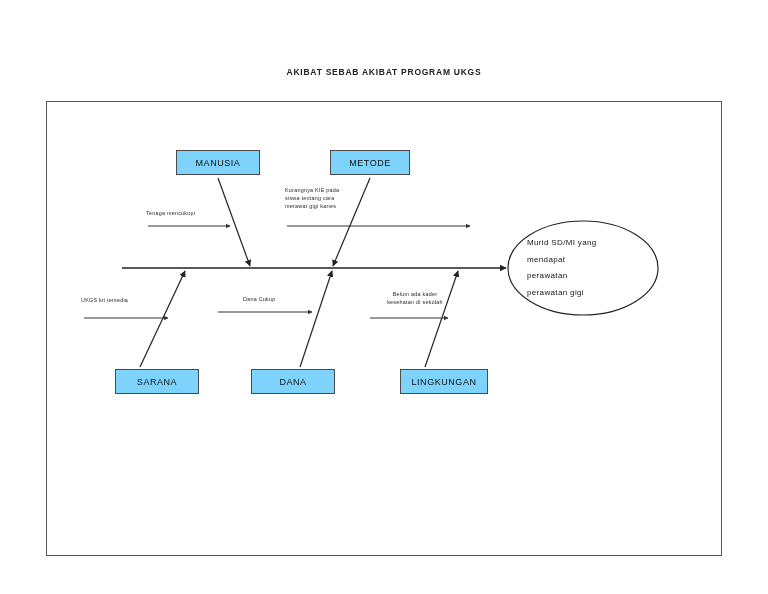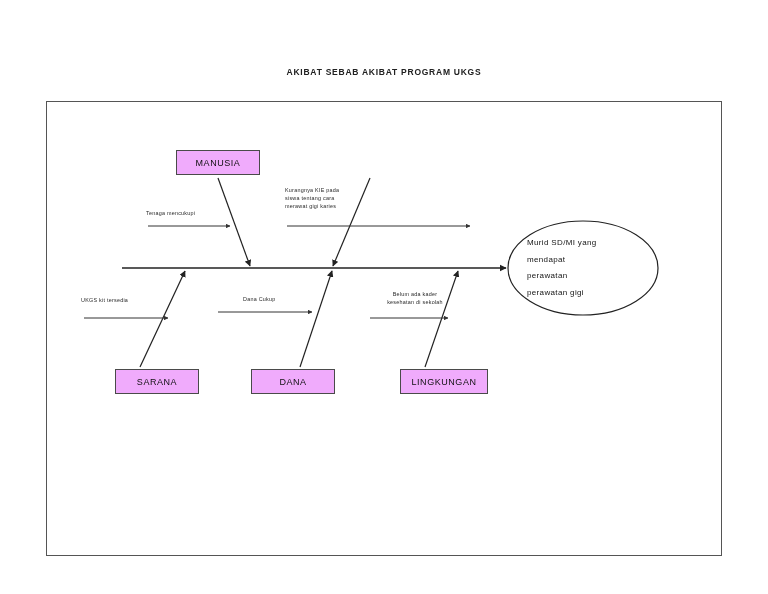--- a/index.html
+++ b/index.html
@@ -49,21 +49,21 @@
     left: 0;
     top: 0;
     width: 768px;
     height: 594px;
     pointer-events: none;
   }
   .cat-box {
     position: absolute;
     box-sizing: border-box;
     border: 1.2px solid #4a4a4a;
-    background: #f0abfc;
+    background: #7dd3fc;
     display: flex;
     align-items: center;
     justify-content: center;
     font-size: 9px;
     letter-spacing: 0.55px;
     color: #111111;
     height: 25px;
   }
   #box-manusia { left: 176px; top: 150px; width: 84px; }
   #box-metode  { left: 330px; top: 150px; width: 80px; }
@@ -130,20 +130,23 @@
     <line x1="84" y1="318" x2="168" y2="318" stroke="#333333" stroke-width="1" marker-end="url(#arrow-thin)"></line>
     <line x1="218" y1="312" x2="312" y2="312" stroke="#333333" stroke-width="1" marker-end="url(#arrow-thin)"></line>
     <line x1="370" y1="318" x2="448" y2="318" stroke="#333333" stroke-width="1" marker-end="url(#arrow-thin)"></line>
 
     <ellipse cx="583" cy="268" rx="75" ry="47" fill="#ffffff" stroke="#222222" stroke-width="1.2"></ellipse>
   </svg>
 
   <div class="cat-box" id="box-manusia">
     <span>MANUSIA</span>
   </div>
+  <div class="cat-box" id="box-metode">
+    <span>METODE</span>
+  </div>
   <div class="cat-box" id="box-dana">
     <span>DANA</span>
   </div>
   <div class="cat-box" id="box-sarana">
     <span>SARANA</span>
   </div>
   <div class="cat-box" id="box-lingkungan">
     <span>LINGKUNGAN</span>
   </div>
 

